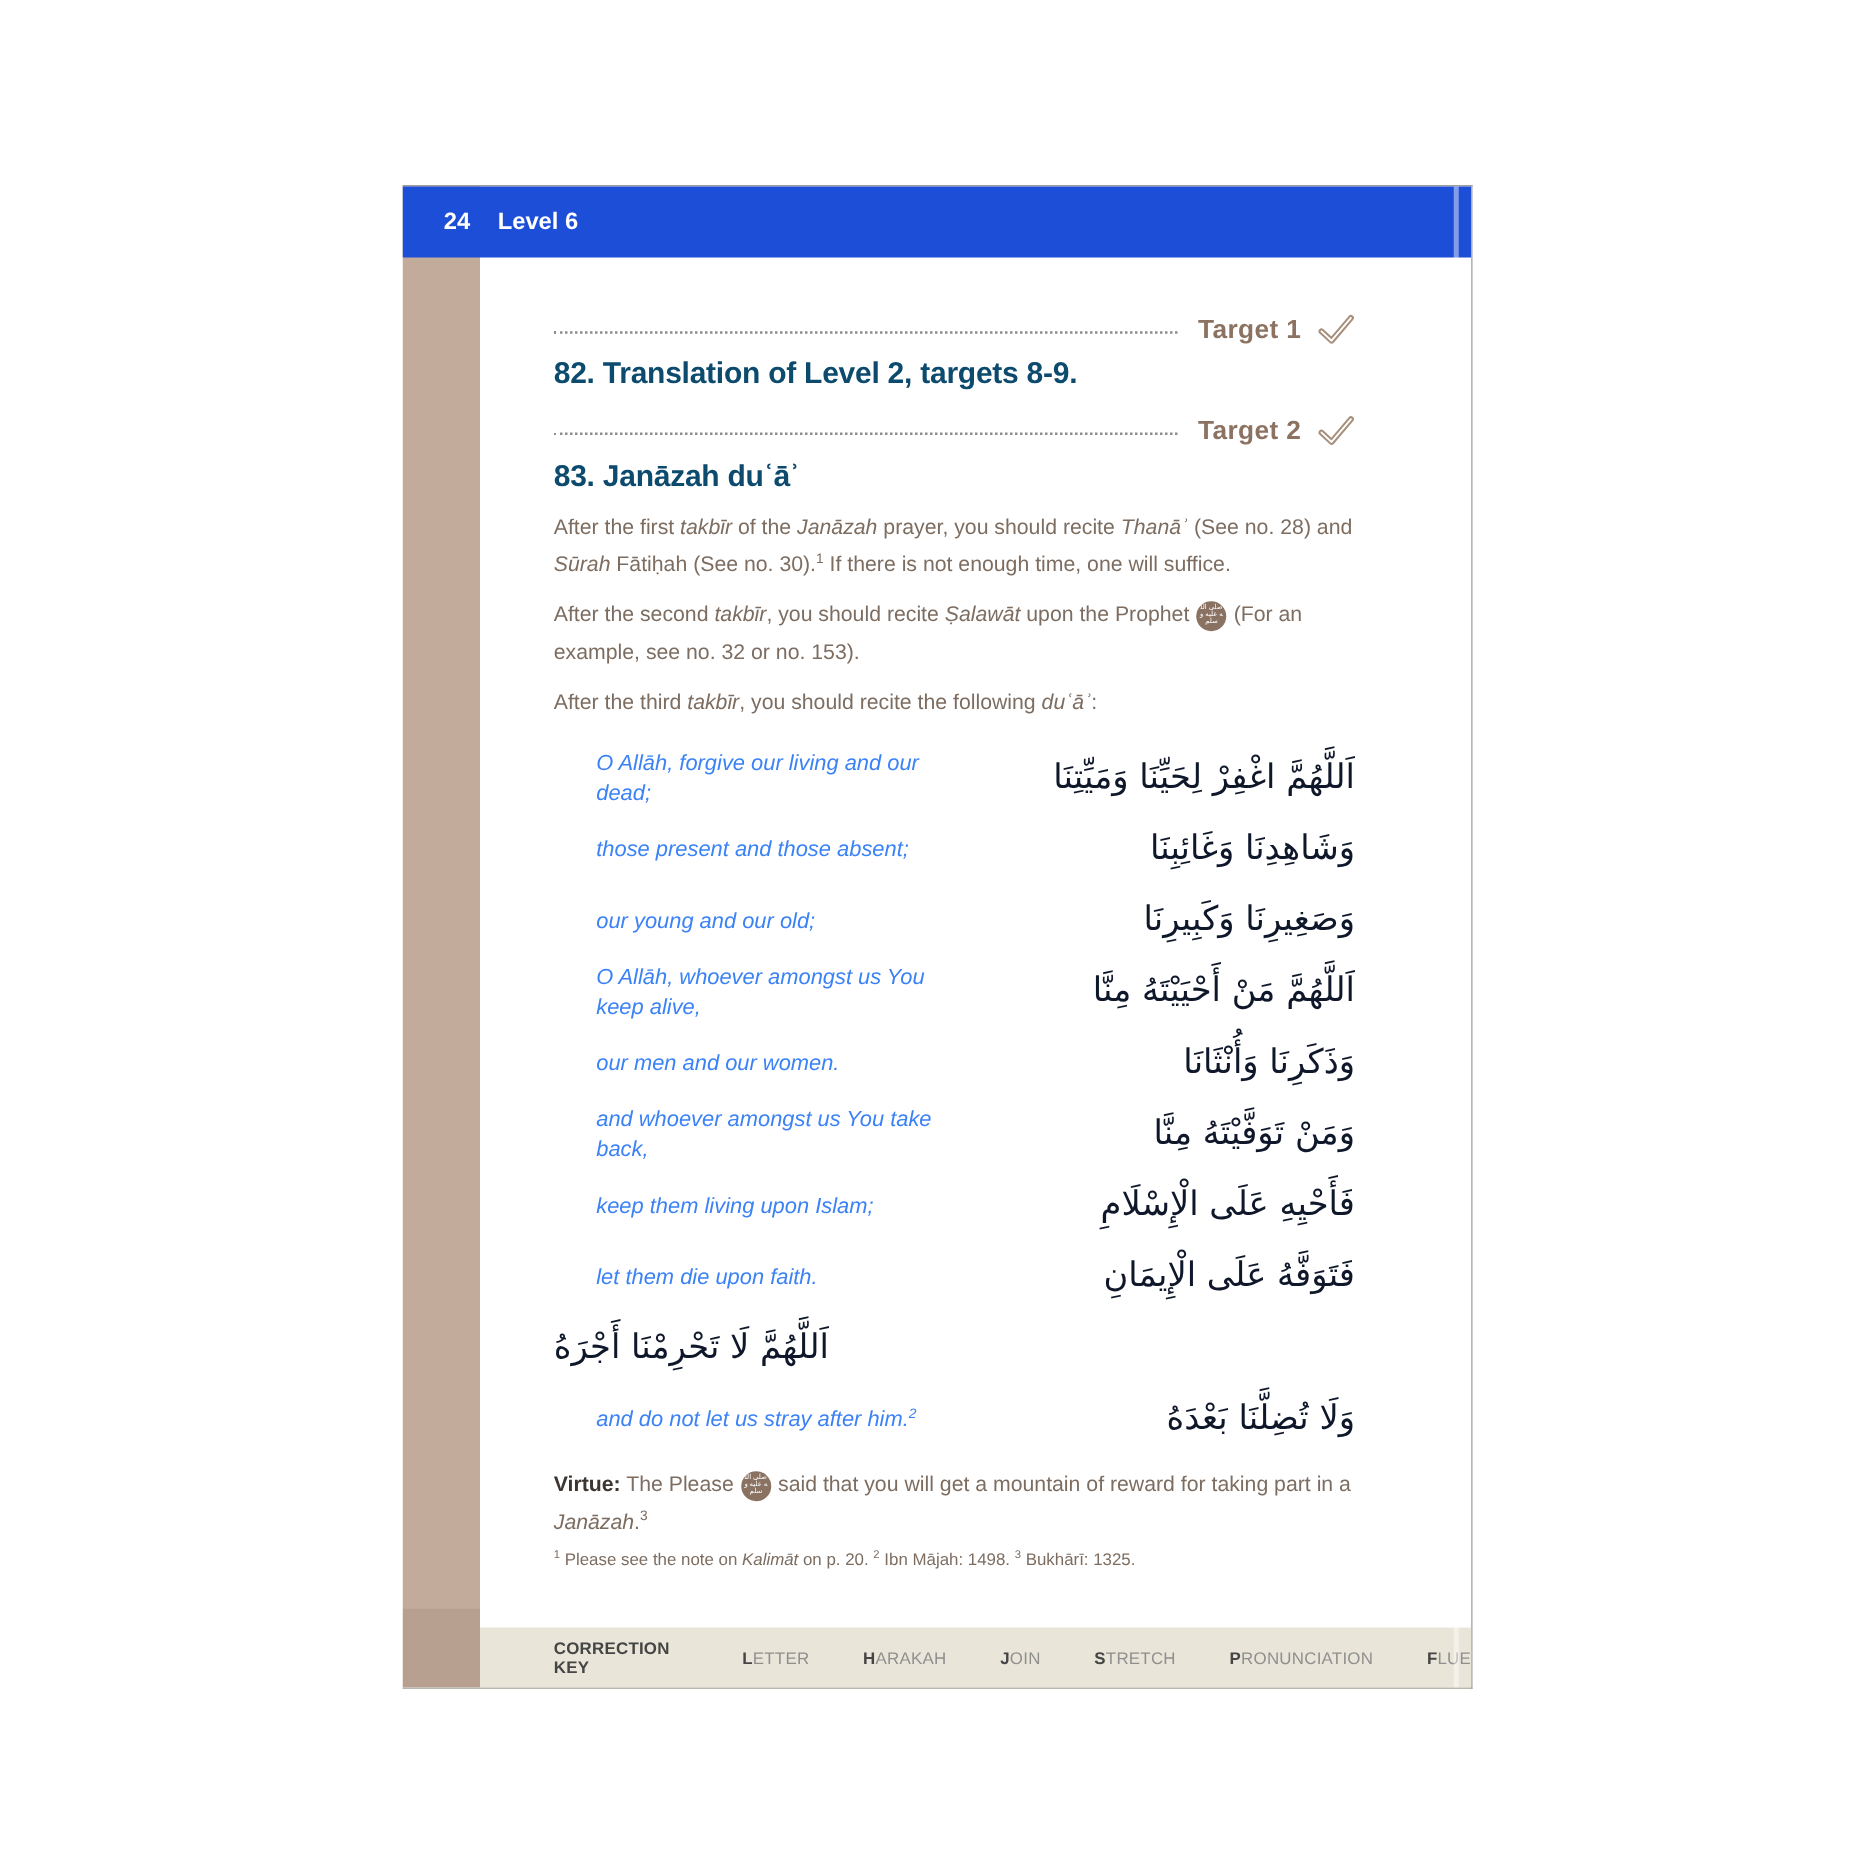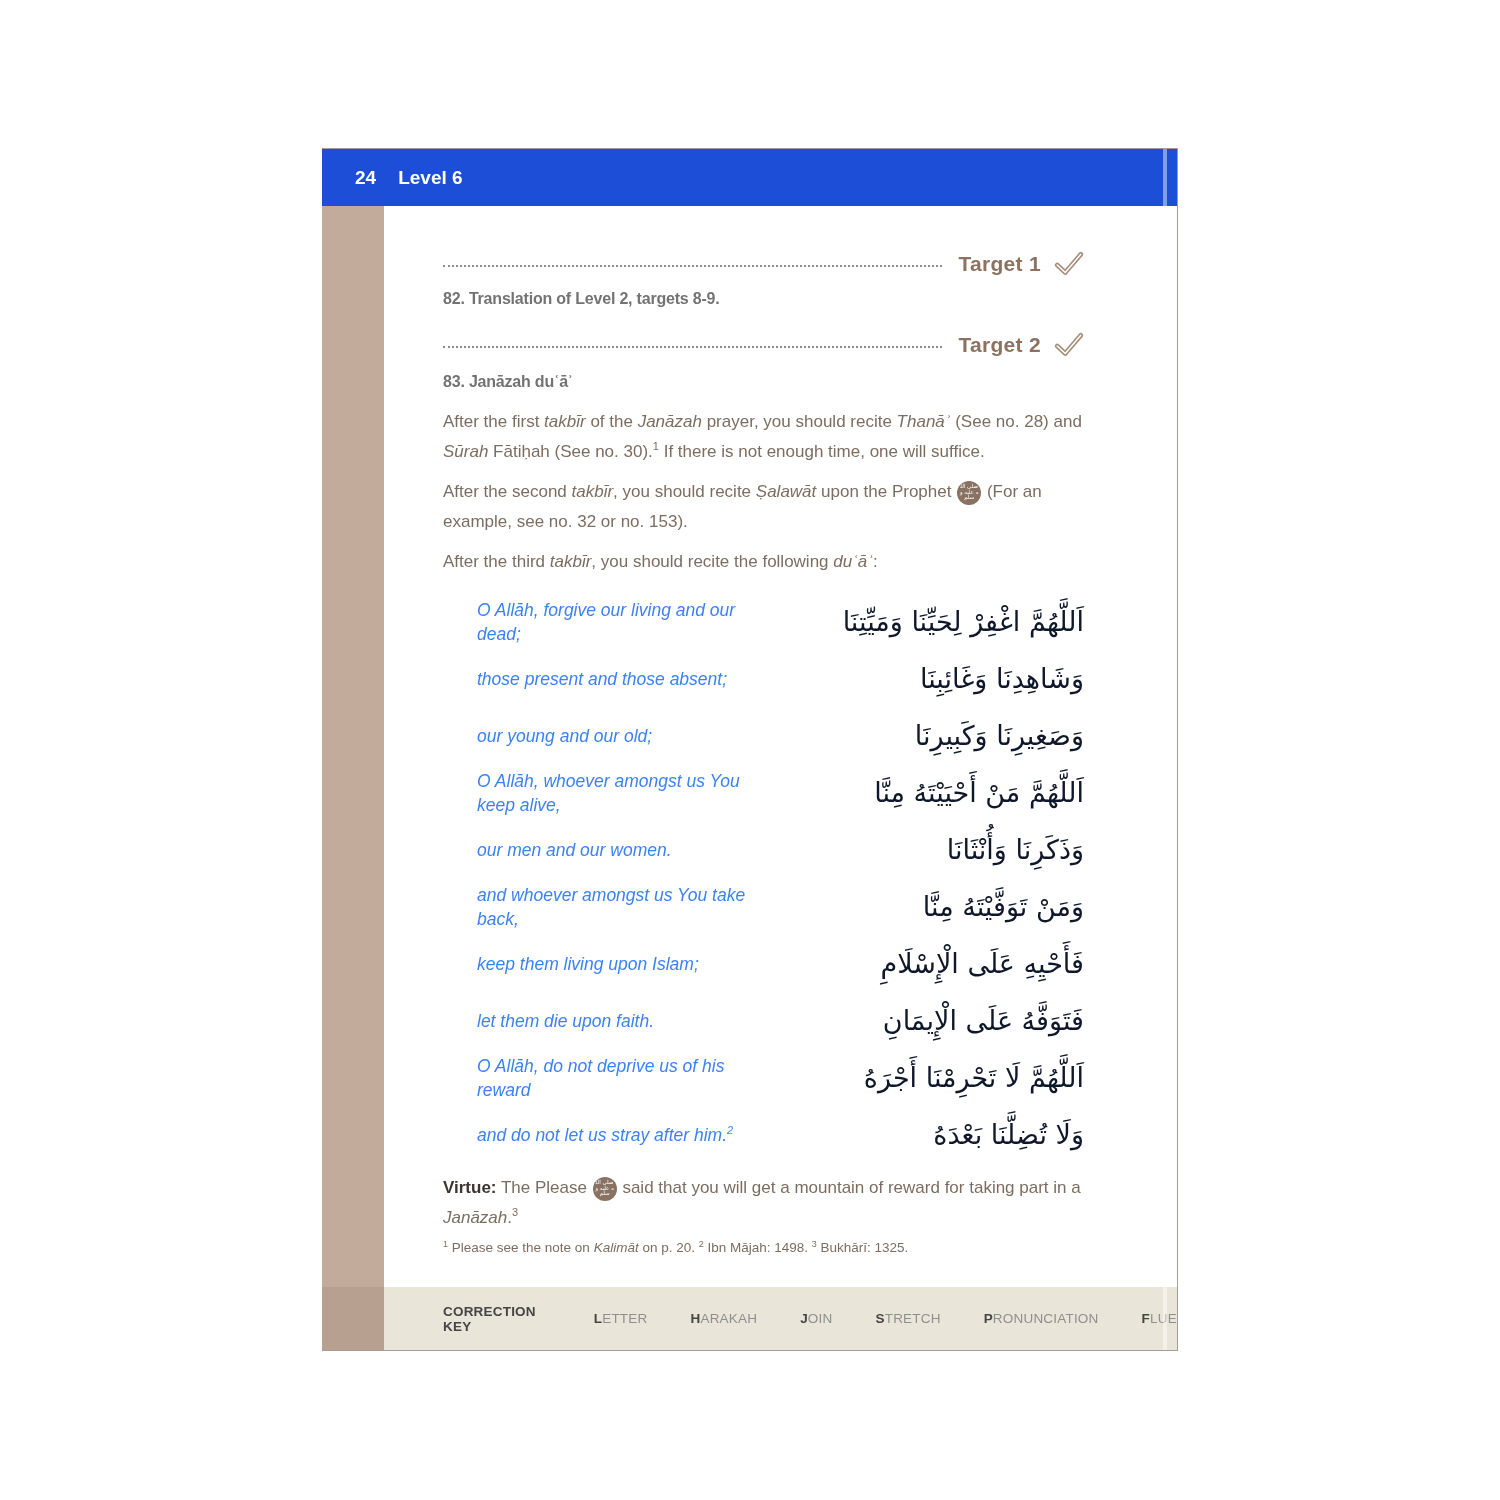--- a/index.html
+++ b/index.html
@@ -42,21 +42,21 @@
   }
   .target-row{display:flex;align-items:center;height:26px;}
   .target-row.second{margin-top:20px;}
   .dotted{flex:1;height:0;border-bottom:2px dotted #8d8d8d;margin-top:4px;}
   .target-label{
     margin-left:16px;color:#8b7261;font-weight:bold;font-size:21px;
     letter-spacing:0.3px;white-space:nowrap;
   }
   .check{margin-left:13px;flex:none;}
   h1{
-    margin:0;color:#737373;font-size:16px;line-height:27px;font-weight:bold;
+    margin:0;color:#0c4a6e;font-size:24px;line-height:27px;font-weight:bold;
     letter-spacing:-0.2px;
   }
   .h82{margin-top:8px;}
   .h83{margin-top:10px;}
   p{margin:0;}
   .intro{
     color:#7d6d61;font-size:17px;line-height:30px;
   }
   .intro.first{margin-top:12px;}
   .intro + .intro{margin-top:10px;}
@@ -88,21 +88,21 @@
     white-space:nowrap;
   }
   .virtue{
     margin-top:10px;color:#7d6d61;font-size:17px;line-height:30px;
   }
   .footnote{
     margin-top:6px;color:#7d6d61;font-size:13.5px;line-height:18px;
   }
   .footnote .sup{font-size:9px;}
   .correction{
-    position:absolute;left:62px;right:0;bottom:0;height:63px;
+    position:absolute;left:62px;right:0;bottom:0;height:48px;
     background:#e9e5d8;
     display:flex;align-items:center;
     padding-left:59px;box-sizing:border-box;
     z-index:1;
   }
   .ck-title{font-weight:bold;color:#454545;font-size:13.5px;letter-spacing:0.2px;}
   .ck-items{display:flex;gap:43px;margin-left:58px;}
   .ck-item{font-size:13.5px;color:#8f8f8f;letter-spacing:0.2px;white-space:nowrap;}
   .ck-item b{color:#454545;font-weight:bold;}
 </style>
@@ -170,21 +170,20 @@
         </div>
         <div class="dua-row">
           <div class="dua-eng"><span>keep them living upon Islam;</span></div>
           <div class="dua-ar">فَأَحْيِهِ عَلَى الْإِسْلَامِ</div>
         </div>
         <div class="dua-row">
           <div class="dua-eng"><span>let them die upon faith.</span></div>
           <div class="dua-ar">فَتَوَفَّهُ عَلَى الْإِيمَانِ</div>
         </div>
         <div class="dua-row">
-          <div class="dua-eng"><span>O Allāh, do not deprive us of his reward</span></div>
           <div class="dua-ar">اَللَّهُمَّ لَا تَحْرِمْنَا أَجْرَهُ</div>
         </div>
         <div class="dua-row">
           <div class="dua-eng"><span>and do not let us stray after him.</span><span class="sup">2</span></div>
           <div class="dua-ar">وَلَا تُضِلَّنَا بَعْدَهُ</div>
         </div>
       </div>
 
     <p class="virtue"><span class="bd">Virtue:</span><span> The Please </span><span class="pbadge">صلى الله عليه وسلم</span><span> said that you will get a mountain of reward for taking part in a </span><span class="it">Janāzah</span><span>.</span><span class="sup">3</span></p>
     <p class="footnote"><span class="sup">1</span><span> Please see the note on </span><span class="it">Kalimāt</span><span> on p. 20. </span><span class="sup">2</span><span> Ibn Mājah: 1498. </span><span class="sup">3</span><span> Bukhārī: 1325.</span></p>

